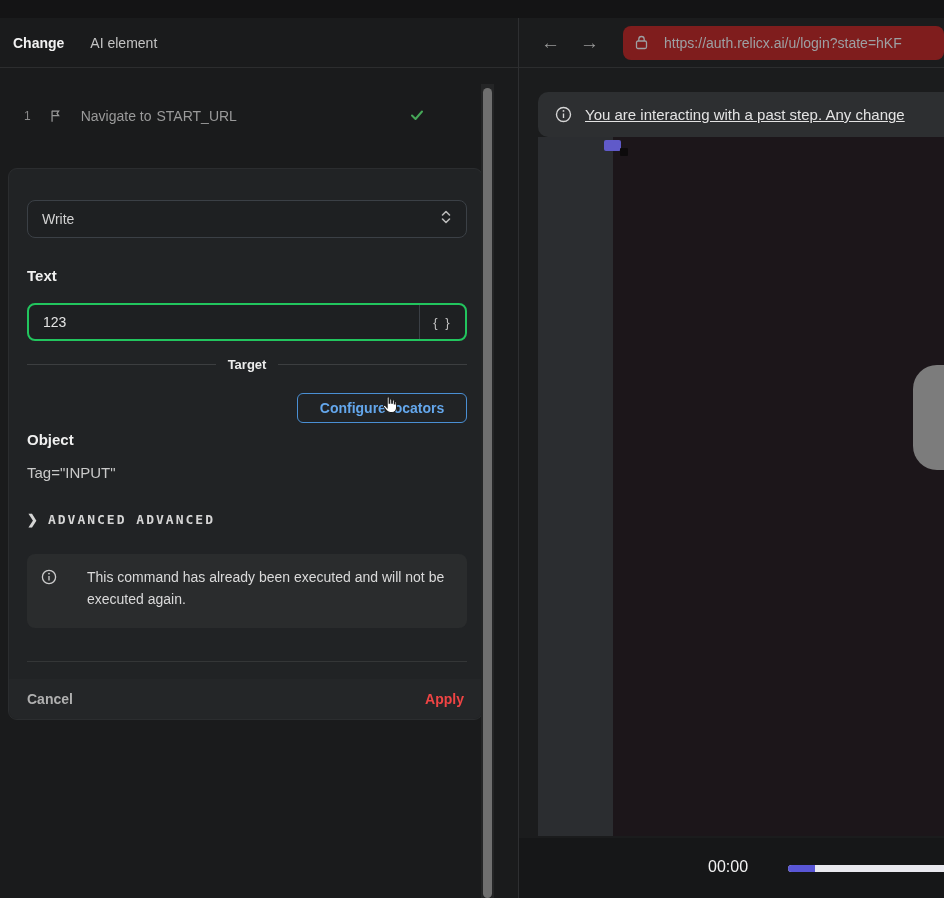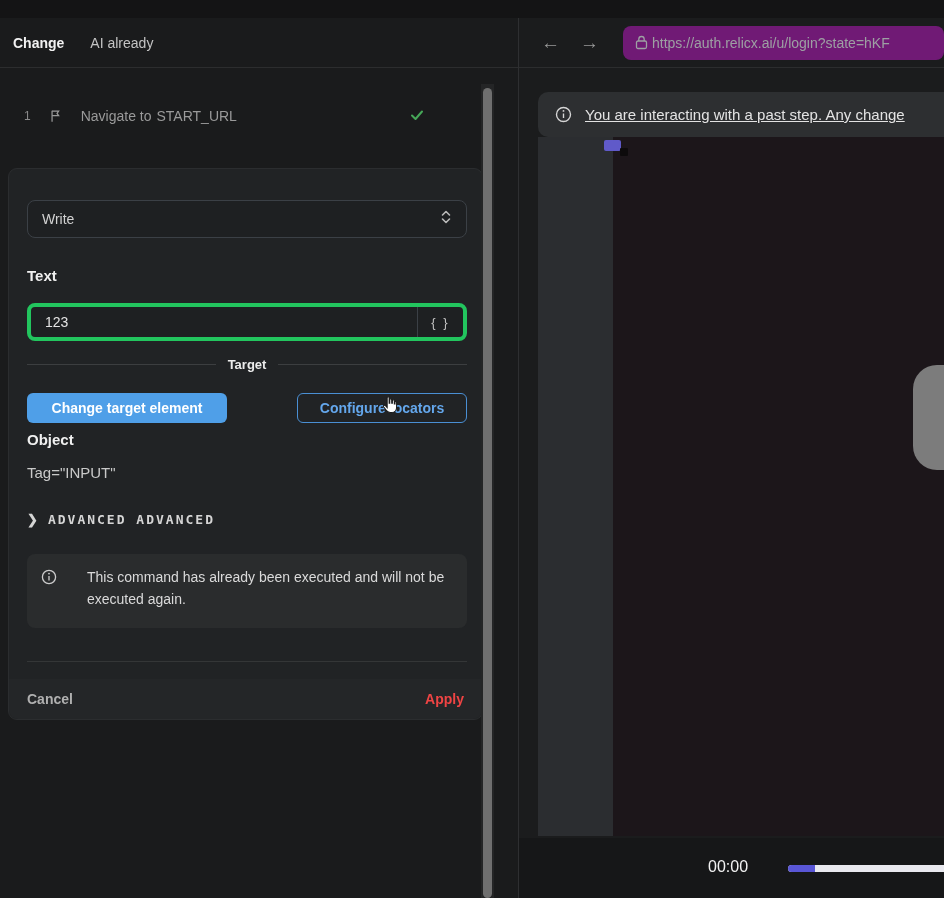--- a/index.html
+++ b/index.html
@@ -23,21 +23,21 @@
   .step-check { position:absolute; right:52px; top:10px; }
 
   .editor-card { position:absolute; left:8px; top:150px; width:475px; height:552px;
     background:#212325; border:1px solid #2b2d2f; border-radius:9px; }
   .action-select { position:absolute; left:18px; top:31px; width:440px; height:38px;
     background:#1e2022; border:1px solid #3b4046; border-radius:8px;
     display:flex; align-items:center; padding:14px 14px; cursor:pointer; }
   .action-select-value { font-size:14px; color:#d2d2d2; flex:1; }
   .field-label { position:absolute; left:18px; font-size:15px; font-weight:bold; color:#f0f0f0; }
   .text-input-group { position:absolute; left:18px; top:134px; width:440px; height:38px;
-    border:4px solid #22c55e; border-radius:8px; display:flex; background:#1e2022; }
+    border:2px solid #22c55e; border-radius:8px; display:flex; background:#1e2022; }
   .text-input { flex:1; background:transparent; border:none; outline:none; color:#e3e3e3;
     font-size:14px; padding:0 14px; font-family:"Liberation Sans", sans-serif; }
   .var-button { width:46px; border-left:1px solid #3b4046; display:flex; align-items:center;
     justify-content:center; font-size:13px; color:#c2c2c2; cursor:pointer; letter-spacing:2px; }
   .target-divider { position:absolute; left:18px; top:188px; width:440px; height:14px;
     display:flex; align-items:center; gap:12px; }
   .target-divider .line { flex:1; height:1px; background:#3c3e40; }
   .target-label { font-size:13px; font-weight:bold; color:#ececec; }
   .btn-solid { position:absolute; left:18px; top:224px; width:200px; height:30px;
     background:#4f9fe8; border:none; border-radius:6px; color:#ffffff; font-size:14px;
@@ -67,22 +67,22 @@
   .left-scroll-track { position:absolute; left:481px; top:66px; width:13px; height:814px; background:#242526; }
   .left-scroll-thumb { position:absolute; left:483px; top:70px; width:9px; height:810px;
     background:#6f6f6f; border-radius:5px; }
 
   
   .right-panel { position:absolute; left:518px; top:18px; width:426px; height:880px;
     background:#1b1c1d; border-left:1px solid #2e2f31; }
   .browser-header { height:50px; border-bottom:1px solid #2c2d2e; display:flex; align-items:center;
     padding-left:22px; }
   .nav-arrow { font-size:19px; color:#9a9a9a; margin-right:20px; cursor:pointer; line-height:1; }
-  .url-pill { margin-left:4px; width:370px; height:34px; background:#701a75; border-radius:8px;
-    display:flex; align-items:center; padding:0 12px; gap:4px; overflow:hidden; }
+  .url-pill { margin-left:4px; width:370px; height:34px; background:#7f1d1d; border-radius:8px;
+    display:flex; align-items:center; padding:0 12px; gap:16px; overflow:hidden; }
   .url-text { font-size:14px; color:#9da0a3; white-space:nowrap; }
   .past-step-banner { position:absolute; left:19px; top:74px; width:430px; height:45px;
     background:#2d2f31; border-radius:10px; display:flex; align-items:center; padding:0 17px;
     gap:13px; overflow:hidden; }
   .banner-text { font-size:15px; color:#e3e3e3; white-space:nowrap;text-decoration:underline; }
   .replay-viewport { position:absolute; left:19px; top:119px; width:407px; height:699px;
     background:#1c161a; }
   .replay-sidebar { position:absolute; left:0; top:0; width:75px; height:699px; background:#2b2d30; }
   .replay-highlight { position:absolute; left:66px; top:3px; width:17px; height:11px;
     background:#605ac9; border-radius:2px; }
@@ -101,21 +101,21 @@
 </style>
 </head>
 <body>
 
 <div class="top-strip"></div>
 
 <div class="left-panel">
 
   <div class="tab-bar">
     <div class="tab active">Change</div>
-    <div class="tab">AI already</div>
+    <div class="tab">AI element</div>
   </div>
 
   <div class="step-row">
     <span class="step-index">1</span>
     <span class="flag-icon">
       <svg width="14" height="14" viewBox="0 0 16 16" fill="none" stroke="#9a9a9a" stroke-width="1.4">
         <path d="M3.5 14.5 V2"></path>
           <path d="M3.5 2.5 H11 L9.2 5 L11 7.5 H3.5"></path>
       </svg>
     </span>
@@ -146,21 +146,20 @@
       <input class="text-input" type="text" value="123" style="">
       <div class="var-button">{ }</div>
     </div>
 
     <div class="target-divider">
       <div class="line"></div>
       <div class="target-label">Target</div>
       <div class="line"></div>
     </div>
 
-    <button class="btn-solid">Change target element</button>
     <button class="btn-outline">Configure locators</button>
 
     <div class="field-label object-label">Object</div>
     <div class="object-value">Tag="INPUT"</div>
 
     <div class="advanced-row">
       <span class="advanced-chevron">❯</span>
       <span class="advanced-text">ADVANCED ADVANCED</span>
     </div>
 

